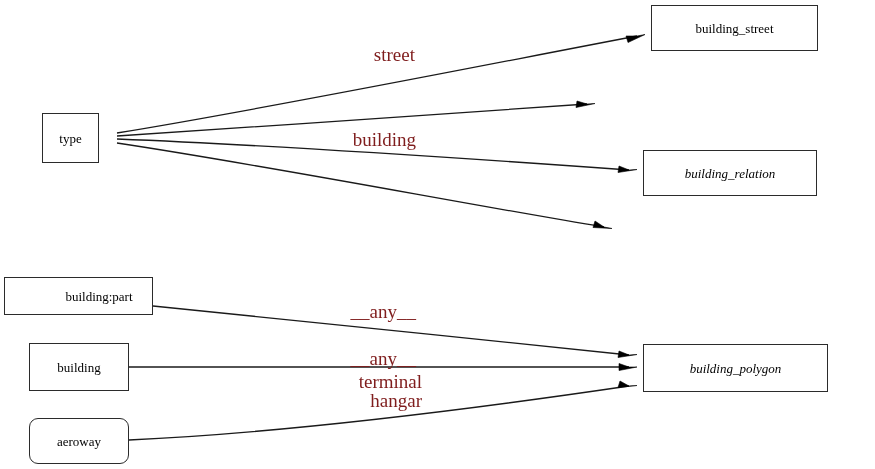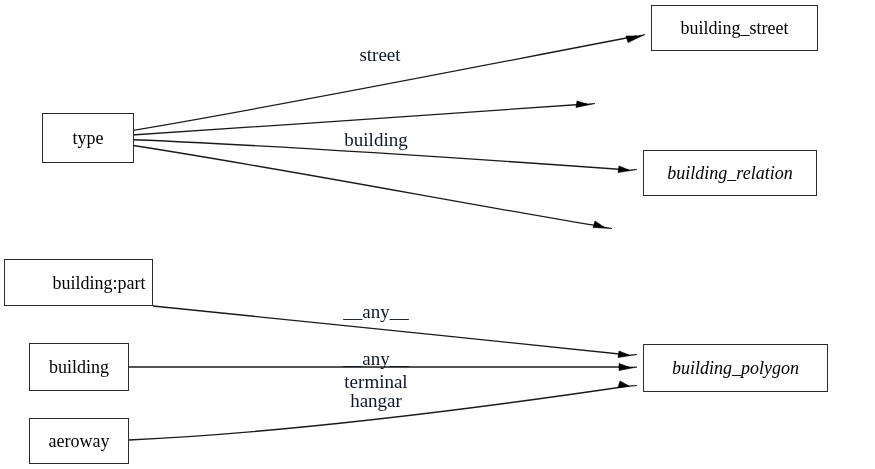--- a/index.html
+++ b/index.html
@@ -24,32 +24,32 @@
   }
   .gnode {
     position: absolute;
     box-sizing: border-box;
     border: 1px solid #2b2b2b;
     background: #ffffff;
     display: flex;
     align-items: center;
     justify-content: center;
     color: #000000;
-    font-size: 18px;
+    font-size: 13px;
     line-height: 1;
     white-space: nowrap;
     user-select: none;
   }
   .edge-label {
     position: absolute;
-    color: #0f172a;
+    color: #7f1d1d;
     font-size: 19px;
     line-height: 1;
     white-space: nowrap;
-    text-align: center;
+    text-align: right;
     user-select: none;
     background: transparent;
   }
   .edge-path {
     fill: none;
     stroke: #1a1a1a;
     stroke-width: 1.3;
   }
   .arrow-head {
     fill: #000000;
@@ -93,33 +93,33 @@
       <path class="edge-path" d="M129,367 L629,367"></path>
       <polygon class="arrow-head" points="629,367 619,363.5 619,370.5 637,367"></polygon>
     </g>
 
     <g>
       <path class="edge-path" d="M129,440 C 300,432 500,405 629,386"></path>
       <polygon class="arrow-head" points="629,386 620,381 618,387.5 637,385.5"></polygon>
     </g>
   </svg>
 
-  <div class="gnode" style="left:42px; top:113px; width:92px; height:50px;">type</div>
+  <div class="gnode" style="left:42px; top:113px; width:57px; height:50px;">type</div>
 
   <div class="gnode" style="left:651px; top:5px; width:167px; height:46px;">building_street</div>
 
 
   <div class="gnode" style="left:643px; top:150px; width:174px; height:46px;font-style:italic;">building_relation</div>
 
 
-  <div class="gnode" style="left:4px; top:259px; width:149px; height:47px;padding-left:41px;">building:part</div>
+  <div class="gnode" style="left:4px; top:277px; width:149px; height:38px;padding-left:41px;">building:part</div>
 
   <div class="gnode" style="left:29px; top:343px; width:100px; height:48px;">building</div>
 
-  <div class="gnode" style="left:29px; top:418px; width:100px; height:46px;">aeroway</div>
+  <div class="gnode" style="left:29px; top:418px; width:100px; height:46px;border-radius:9px;">aeroway</div>
 
   <div class="gnode" style="left:643px; top:344px; width:185px; height:48px;font-style:italic;">building_polygon</div>
 
   <div class="edge-label" style="left:345px; top:45px; width:70px;">street</div>
 
 
   <div class="edge-label" style="left:336px; top:130px; width:80px;">building</div>
 
 
   <div class="edge-label" style="left:336px; top:302px; width:80px;">__any__</div>

